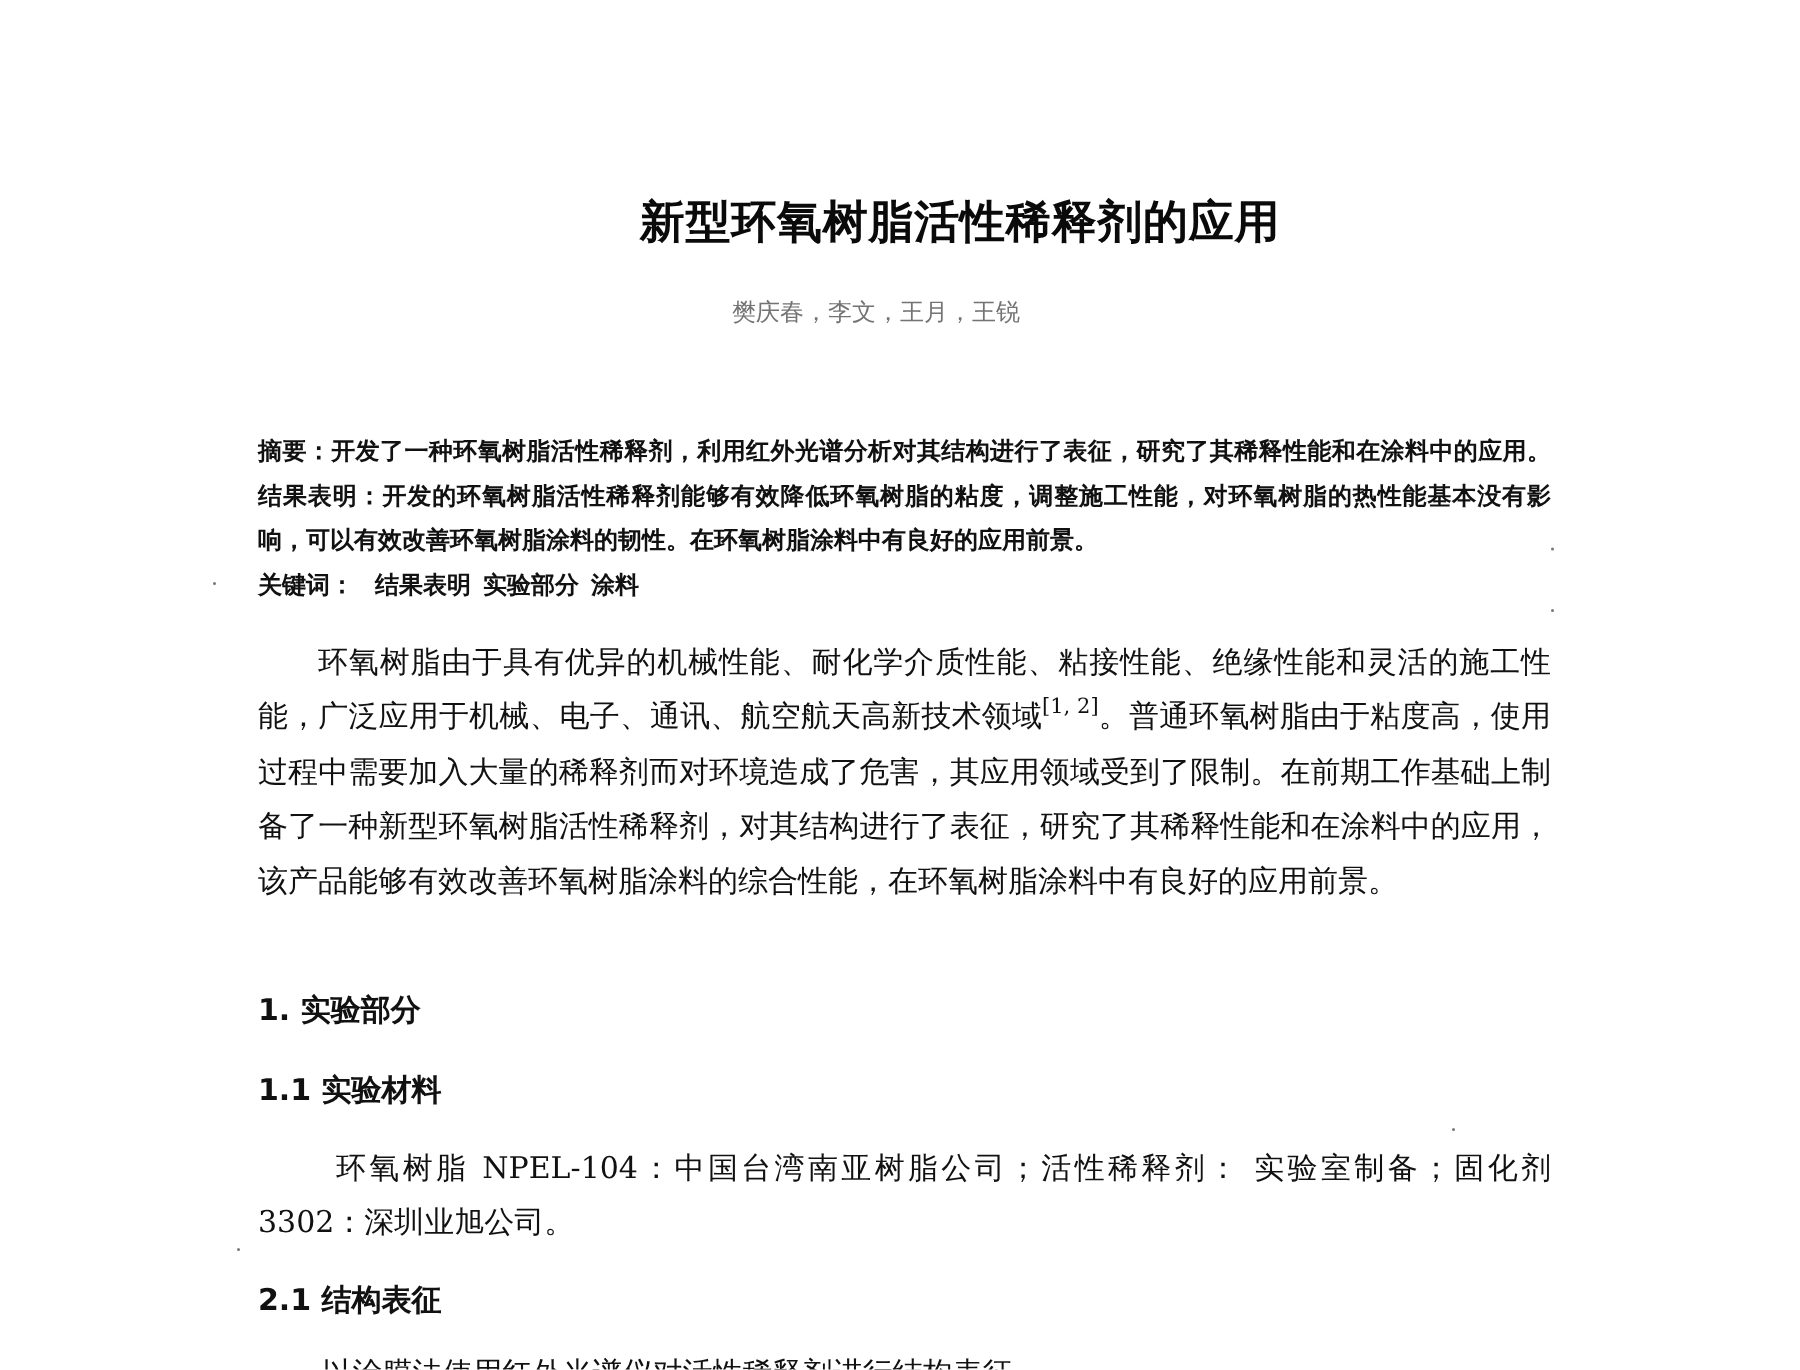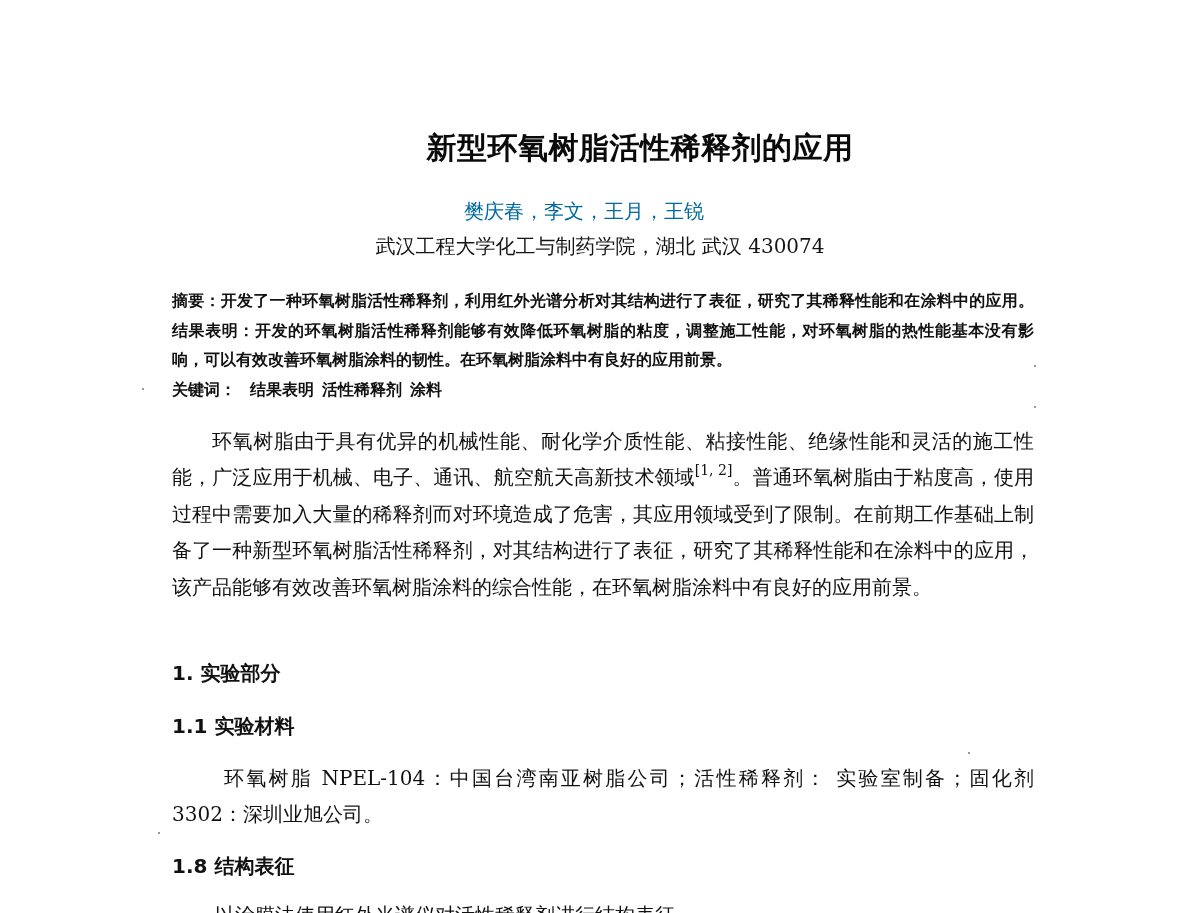--- a/index.html
+++ b/index.html
@@ -11,21 +11,21 @@
   }
   .page { position: absolute; left: 0; top: 0; width: 1200px; height: 913px; }
   .title {
     position: absolute; left: 0; width: 1200px; top: 128px;
     text-align: center; font-size: 30px; font-weight: bold;
     font-family: "DejaVu Sans", "Liberation Sans", sans-serif;
     letter-spacing: 0.5px; color: #0a0a0a; padding-left: 40px;
   }
   .authors {
     position: absolute; left: 0; width: 1168px; top: 198px;
-    text-align: center; font-size: 20px; color: #0369a1;
+    text-align: center; font-size: 16px; color: #737373;
   }
   .affiliation {
     position: absolute; left: 0; width: 1200px; top: 233px;
     text-align: center; font-size: 20px; color: #151515;
   }
   .abstract {
     position: absolute; left: 172px; width: 862px; top: 286px;
     font-size: 16px; line-height: 29.5px; font-weight: bold;
     font-family: "DejaVu Sans", "Liberation Sans", sans-serif;
     text-align: justify; text-align-last: left;
@@ -61,41 +61,40 @@
 </style>
 </head>
 <body>
 
 <div class="page">
 
   <div class="title">新型环氧树脂活性稀释剂的应用</div>
 
   <div class="authors">樊庆春，李文，王月，王锐</div>
 
-  <div class="affiliation">武汉工程大学化工与制药学院，湖北 武汉 430074</div>
 
   <div class="abstract">
     <span class="label">摘要：</span><span>开发了一种环氧树脂活性稀释剂，利用红外光谱分析对其结构进行了表征，研究了其稀释性能和在涂料中的应用。结果表明：开发的环氧树脂活性稀释剂能够有效降低环氧树脂的粘度，调整施工性能，对环氧树脂的热性能基本没有影响，可以有效改善环氧树脂涂料的韧性。在环氧树脂涂料中有良好的应用前景。</span>
   </div>
 
   <div class="keywords">
-    <span>关键词：</span><span class="kw-gap"></span><span>结果表明</span> <span>活性稀释剂</span> <span>涂料</span>
+    <span>关键词：</span><span class="kw-gap"></span><span>结果表明</span> <span>实验部分</span> <span>涂料</span>
   </div>
 
   <div class="body-para para1">
     <span>环氧树脂由于具有优异的机械性能、耐化学介质性能、粘接性能、绝缘性能和灵活的施工性能，广泛应用于机械、电子、通讯、航空航天高新技术领域</span><sup>[1, 2]</sup><span>。普通环氧树脂由于粘度高，使用过程中需要加入大量的稀释剂而对环境造成了危害，其应用领域受到了限制。在前期工作基础上制备了一种新型环氧树脂活性稀释剂，对其结构进行了表征，研究了其稀释性能和在涂料中的应用，该产品能够有效改善环氧树脂涂料的综合性能，在环氧树脂涂料中有良好的应用前景。</span>
   </div>
 
   <div class="heading h1">1. 实验部分</div>
 
   <div class="heading h11">1.1 实验材料</div>
 
   <div class="body-para para2">环氧树脂 NPEL-104：中国台湾南亚树脂公司；活性稀释剂： 实验室制备；固化剂 3302：深圳业旭公司。</div>
 
-  <div class="heading h12">1.8 结构表征</div>
+  <div class="heading h12">2.1 结构表征</div>
 
   <div class="cut-line">以涂膜法使用红外光谱仪对活性稀释剂进行结构表征</div>
 
   <span class="speck" style="left:1034px;top:365px"></span>
   <span class="speck" style="left:1034px;top:406px"></span>
   <span class="speck" style="left:158px;top:832px"></span>
   <span class="speck" style="left:142px;top:388px"></span>
   <span class="speck" style="left:968px;top:752px"></span>
 </div>
 

